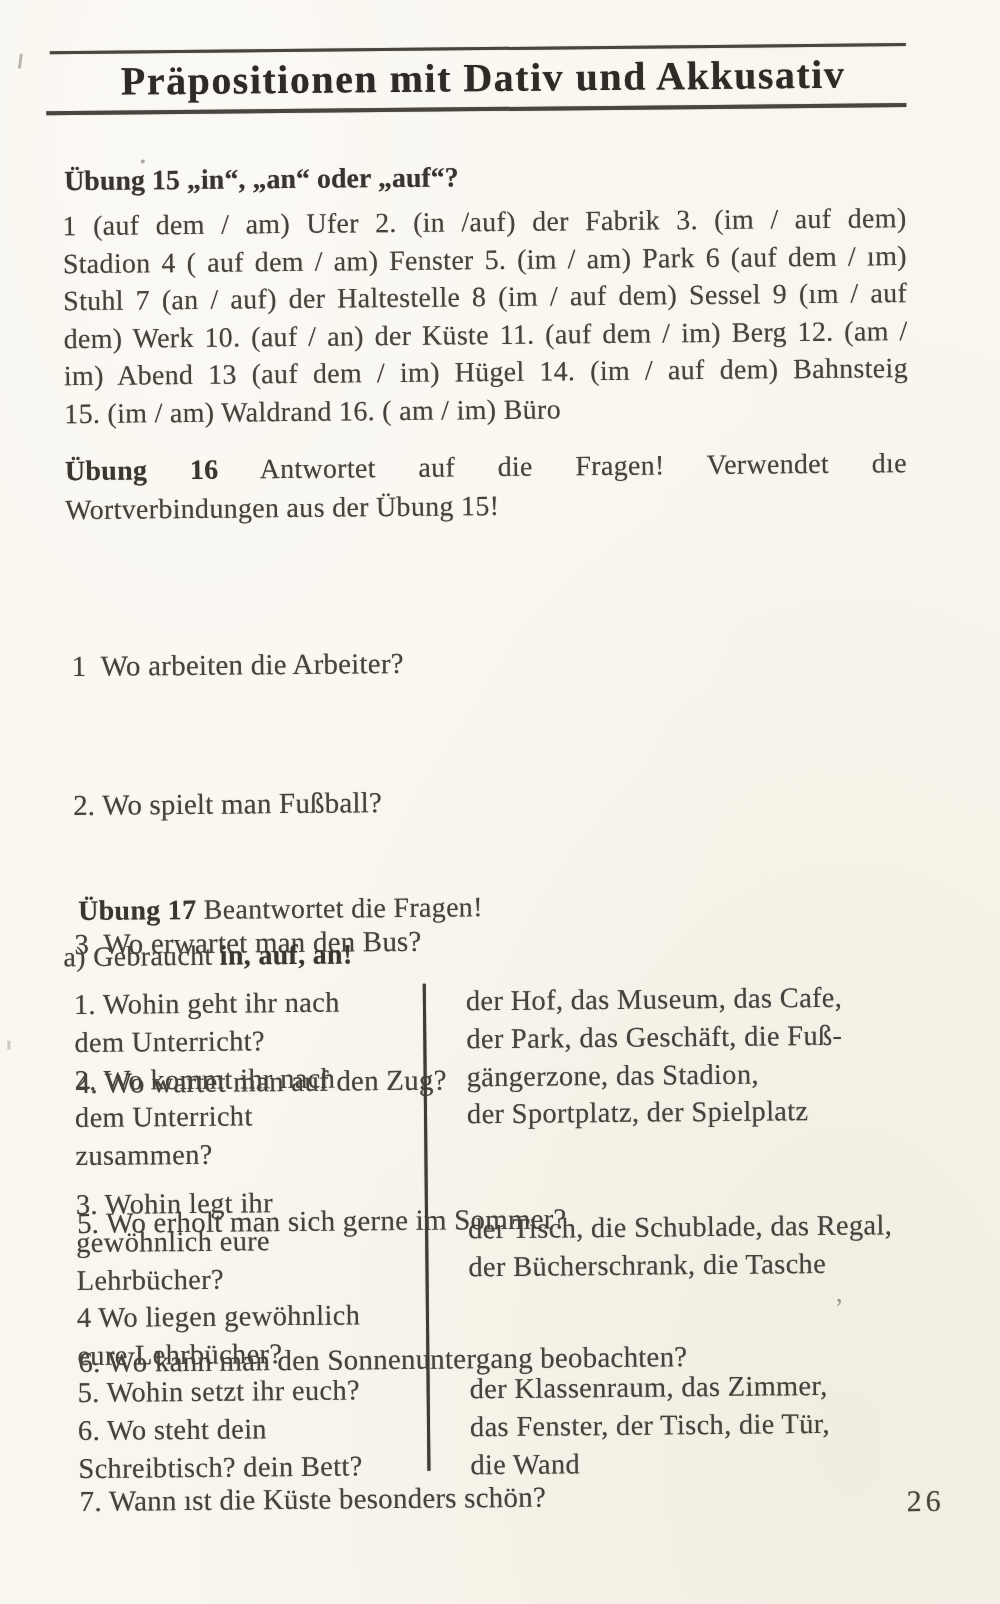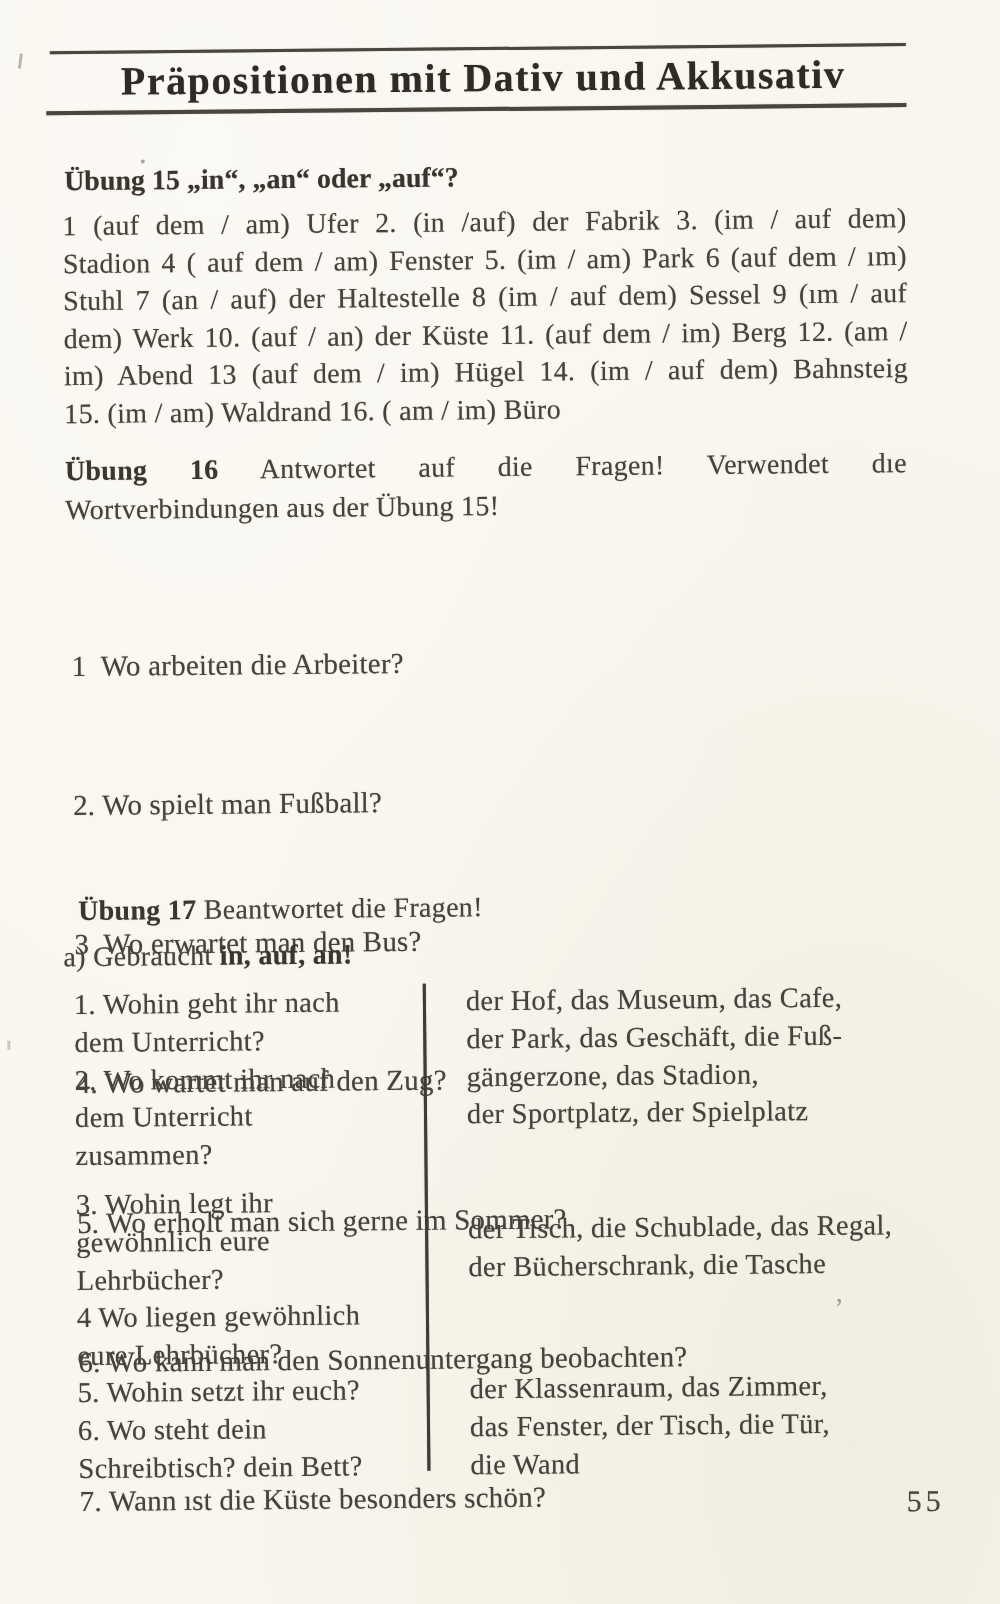--- a/index.html
+++ b/index.html
@@ -127,20 +127,20 @@
       </div>
       <div class="rblock" id="rblock3">
         <div>der Klassenraum, das Zimmer,</div>
         <div>das Fenster, der Tisch, die Tür,</div>
         <div>die Wand</div>
       </div>
     </div>
 
     <div id="stray-comma">,</div>
 
-    <div id="page-number" class="ink">55</div>
+    <div id="page-number" class="ink">26</div>
 
     <div class="speck" id="speck1"></div>
     <div class="speck" id="speck2"></div>
     <div class="speck" id="speck3"></div>
 
   </div>
 </div>
 
 </body></html>

